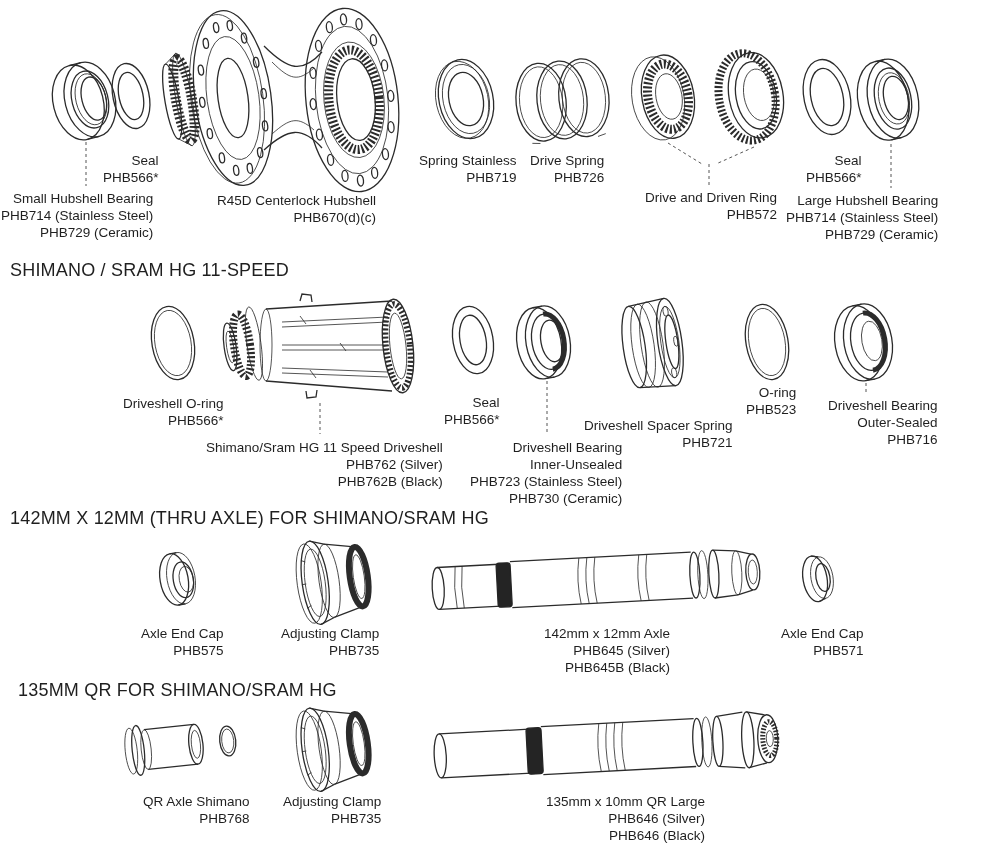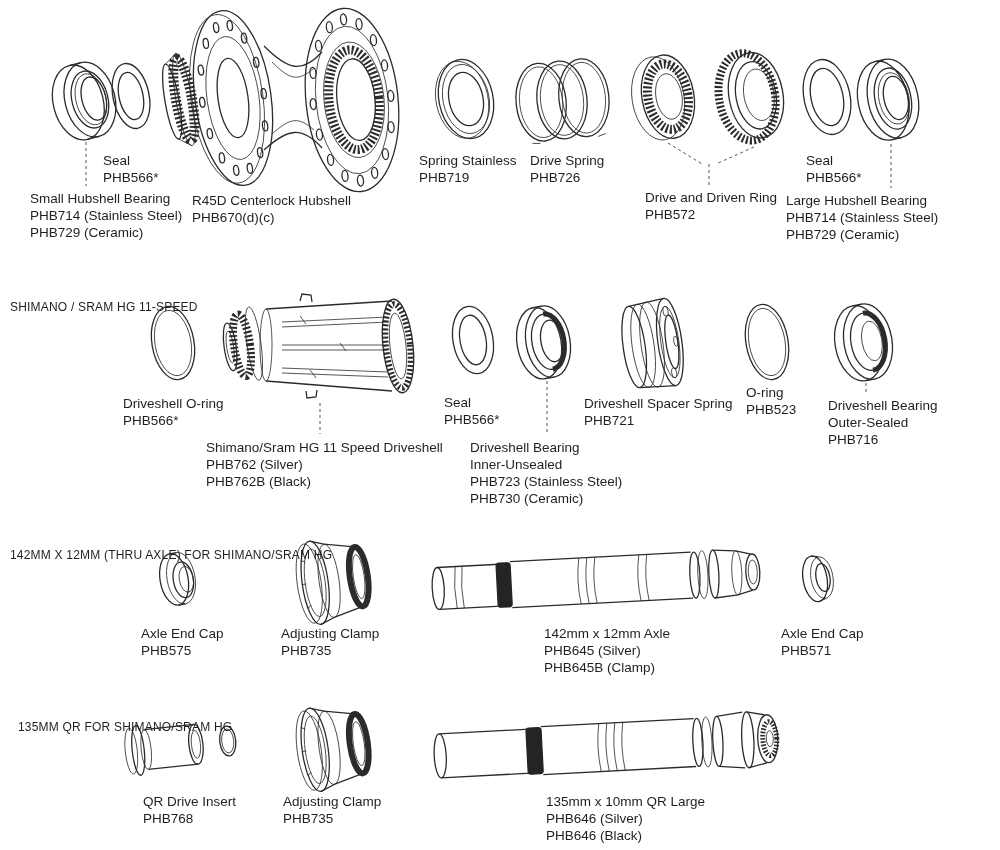--- a/index.html
+++ b/index.html
@@ -4,22 +4,22 @@
 <style>
   html,body{margin:0;padding:0;background:#ffffff;}
   body{width:1000px;height:850px;position:relative;font-family:"Liberation Sans",sans-serif;color:#1f1f1f;}
   .stage{position:absolute;inset:0;width:1000px;height:850px;}
   #art{position:absolute;left:0;top:0;}
   #art ellipse,#art path,#art line,#art rect,#art polyline{fill:none;stroke:#2b2b2b;stroke-width:1.3px;}
   #art .tn{stroke-width:0.8px;}
   #art .teeth{stroke-dasharray:2 2;}
   #art .dark{fill:#242424;stroke:#242424;}
   #art .ld{stroke:#555;stroke-width:1px;stroke-dasharray:3 3;}
-  .lbl{position:absolute;font-size:13.5px;line-height:17px;white-space:nowrap;}
-  .hdr{position:absolute;font-size:12px;line-height:17px;letter-spacing:0.2px;white-space:nowrap;margin-top:37px;}
+  .lbl{position:absolute;font-size:13.5px;line-height:17px;white-space:nowrap;text-align:right;}
+  .hdr{position:absolute;font-size:18px;line-height:17px;letter-spacing:0.2px;white-space:nowrap;}
 </style>
 </head>
 <body>
 
 <div class="stage">
 
 <svg id="art" width="1000" height="850" viewBox="0 0 1000 850">
   <defs>
     <g id="clamp-shape">
       <ellipse cx="-26" cy="0" rx="12" ry="40" class="tn"></ellipse>
@@ -330,30 +330,30 @@
     <line class="ld" x1="320" y1="403" x2="320" y2="434"></line>
     <line class="ld" x1="547" y1="381" x2="547" y2="434"></line>
     <line class="ld" x1="866" y1="383" x2="866" y2="395"></line>
   </g>
 </svg>
 
 <div class="hdr" style="left:10px;top:262px">SHIMANO / SRAM HG 11-SPEED</div>
 <div class="hdr" style="left:10px;top:510px">142MM X 12MM (THRU AXLE) FOR SHIMANO/SRAM HG</div>
 <div class="hdr" style="left:18px;top:682px">135MM QR FOR SHIMANO/SRAM HG</div>
 
-<div class="lbl" style="left:30px;top:190px">
+<div class="lbl" style="left:1px;top:190px">
       <div>Small Hubshell Bearing</div>
       <div>PHB714 (Stainless Steel)</div>
       <div>PHB729 (Ceramic)</div>
     </div>
 <div class="lbl" style="left:103px;top:152px">
       <div>Seal</div>
       <div>PHB566*</div>
     </div>
-<div class="lbl" style="left:192px;top:192px">
+<div class="lbl" style="left:217px;top:192px">
       <div>R45D Centerlock Hubshell</div>
       <div>PHB670(d)(c)</div>
     </div>
 <div class="lbl" style="left:419px;top:152px">
       <div>Spring Stainless</div>
       <div>PHB719</div>
     </div>
 <div class="lbl" style="left:530px;top:152px">
       <div>Drive Spring</div>
       <div>PHB726</div>
@@ -384,21 +384,21 @@
 <div class="lbl" style="left:444px;top:394px">
       <div>Seal</div>
       <div>PHB566*</div>
     </div>
 <div class="lbl" style="left:470px;top:439px">
       <div>Driveshell Bearing</div>
       <div>Inner-Unsealed</div>
       <div>PHB723 (Stainless Steel)</div>
       <div>PHB730 (Ceramic)</div>
     </div>
-<div class="lbl" style="left:584px;top:395px">
+<div class="lbl" style="left:584px;top:417px">
       <div>Driveshell Spacer Spring</div>
       <div>PHB721</div>
     </div>
 <div class="lbl" style="left:746px;top:384px">
       <div>O-ring</div>
       <div>PHB523</div>
     </div>
 <div class="lbl" style="left:828px;top:397px">
       <div>Driveshell Bearing</div>
       <div>Outer-Sealed</div>
@@ -409,29 +409,29 @@
       <div>Axle End Cap</div>
       <div>PHB575</div>
     </div>
 <div class="lbl" style="left:281px;top:625px">
       <div>Adjusting Clamp</div>
       <div>PHB735</div>
     </div>
 <div class="lbl" style="left:544px;top:625px">
       <div>142mm x 12mm Axle</div>
       <div>PHB645 (Silver)</div>
-      <div>PHB645B (Clamp)</div>
+      <div>PHB645B (Black)</div>
     </div>
 <div class="lbl" style="left:781px;top:625px">
       <div>Axle End Cap</div>
       <div>PHB571</div>
     </div>
 
 <div class="lbl" style="left:143px;top:793px">
-      <div>QR Drive Insert</div>
+      <div>QR Axle Shimano</div>
       <div>PHB768</div>
     </div>
 <div class="lbl" style="left:283px;top:793px">
       <div>Adjusting Clamp</div>
       <div>PHB735</div>
     </div>
 <div class="lbl" style="left:546px;top:793px">
       <div>135mm x 10mm QR Large</div>
       <div>PHB646 (Silver)</div>
       <div>PHB646 (Black)</div>

